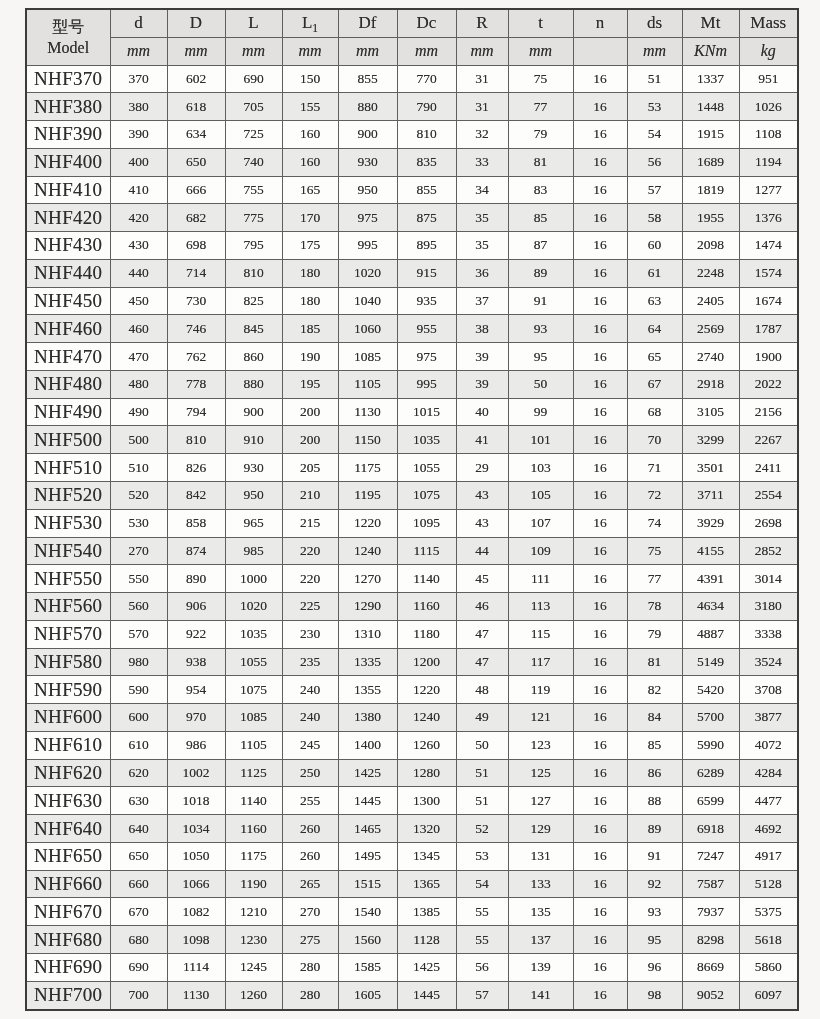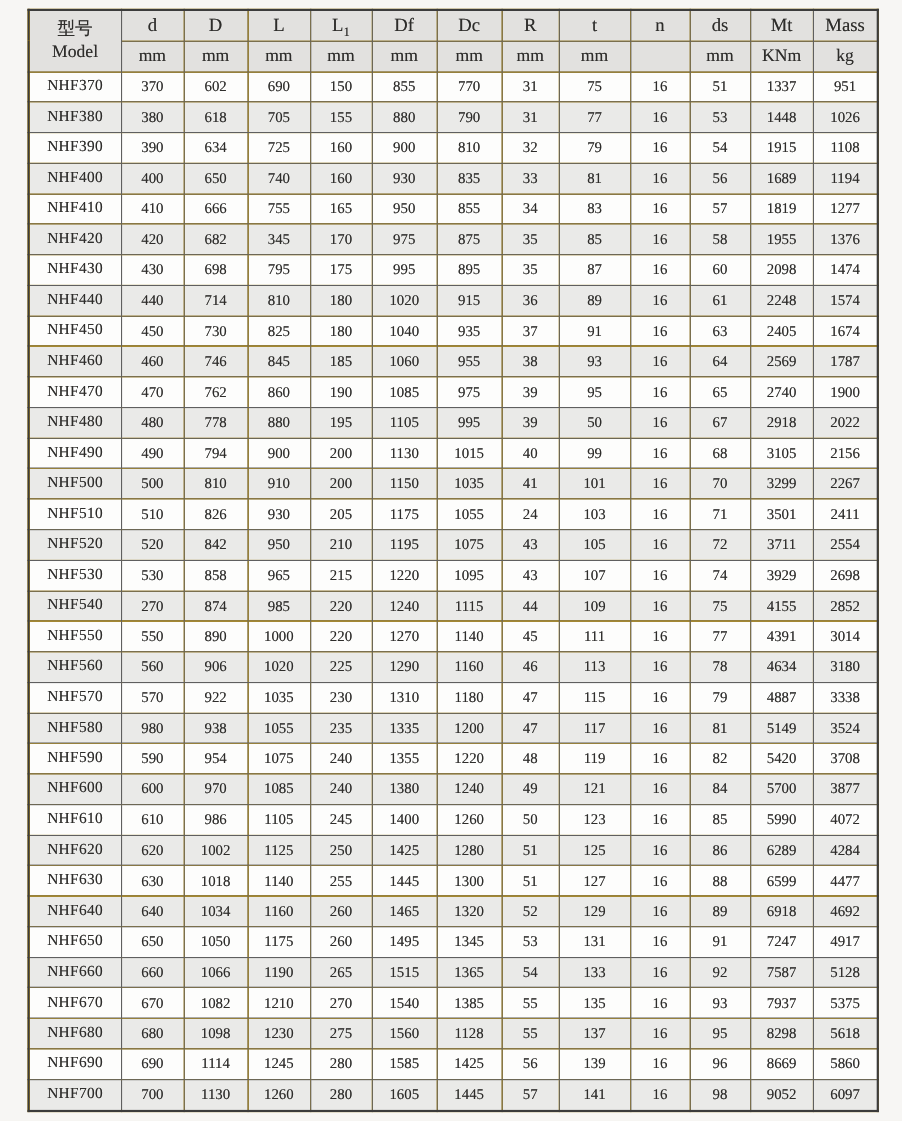--- a/index.html
+++ b/index.html
@@ -21,21 +21,21 @@
     background: #f7f6f4;
   }
   table.spec-table {
     position: absolute;
     left: 25px;
     top: 8px;
     width: 772px;
     height: 1003px;
     border-collapse: collapse;
     table-layout: fixed;
-    background: #eab308;
+    background: #22c55e;
     border: 2px solid #3c3c3c;
   }
   .spec-table th, .spec-table td {
     border: 1px solid #5f5f5f;
     text-align: center;
     vertical-align: middle;
     padding: 0 2px;
     color: #2e2d2b;
     overflow: hidden;
     white-space: nowrap;
@@ -44,35 +44,36 @@
     background: #e2e1df;
     font-weight: normal;
   }
   .spec-table thead tr.labels { height: 28px; }
   .spec-table thead tr.units  { height: 28px; }
   .spec-table thead th.col-label {
     font-size: 17px;
   }
   .spec-table thead th.col-unit {
     font-size: 16px;
+    font-style: italic;
   }
   .spec-table th.model-th {
     font-size: 16px;
     line-height: 1.35;
   }
   .spec-table thead sub {
     font-size: 0.68em;
     line-height: 0;
   }
   .spec-table tbody td {
     font-size: 13.5px;
     background: #fdfdfc;
   }
   .spec-table tbody td.model-cell {
-    font-size: 14px;
+    font-size: 19px;
     letter-spacing: 0.3px;
   }
   .spec-table tbody tr:nth-child(even) td {
     background: #eaeae8;
   }
   
   .spec-table th, .spec-table td {
     text-shadow: 0 0 0.5px rgba(40,40,40,0.55);
   }
 </style>
@@ -203,21 +204,21 @@
           <td>83</td>
           <td>16</td>
           <td>57</td>
           <td>1819</td>
           <td>1277</td>
         </tr>
         <tr>
           <td class="model-cell">NHF420</td>
           <td>420</td>
           <td>682</td>
-          <td>345</td>
+          <td>775</td>
           <td>170</td>
           <td>975</td>
           <td>875</td>
           <td>35</td>
           <td>85</td>
           <td>16</td>
           <td>58</td>
           <td>1955</td>
           <td>1376</td>
         </tr>
@@ -342,21 +343,21 @@
           <td>2267</td>
         </tr>
         <tr>
           <td class="model-cell">NHF510</td>
           <td>510</td>
           <td>826</td>
           <td>930</td>
           <td>205</td>
           <td>1175</td>
           <td>1055</td>
-          <td>24</td>
+          <td>29</td>
           <td>103</td>
           <td>16</td>
           <td>71</td>
           <td>3501</td>
           <td>2411</td>
         </tr>
         <tr>
           <td class="model-cell">NHF520</td>
           <td>520</td>
           <td>842</td>

